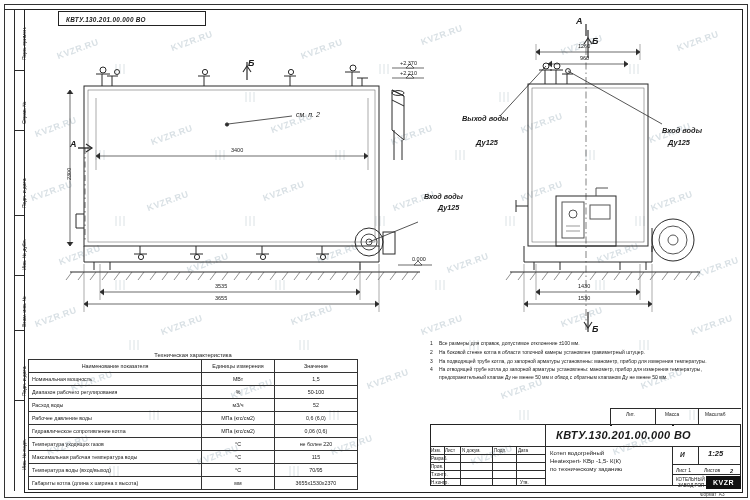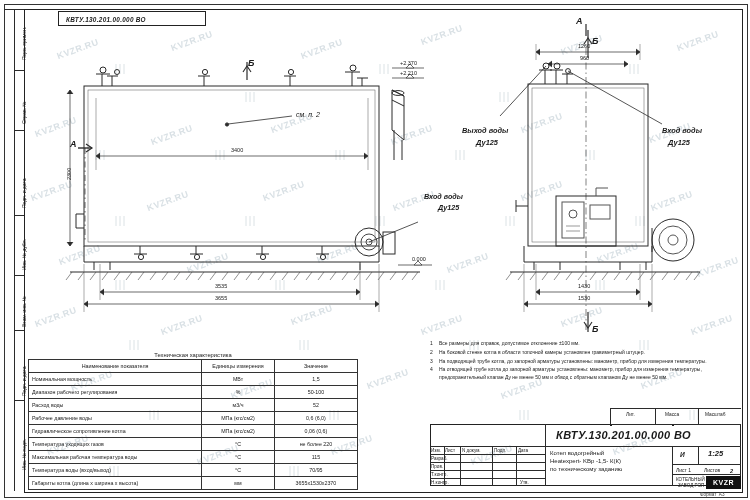--- a/index.html
+++ b/index.html
@@ -404,21 +404,21 @@
   </svg>
 
   <div class="lblb" style="left:576px;top:16px;font-size:9px;">А</div>
   <div class="lblb" style="left:592px;top:36px;font-size:9px;">Б</div>
   <div class="lblb" style="left:592px;top:324px;font-size:9px;">Б</div>
   <div class="dim" style="left:578px;top:43px;">1260</div>
   <div class="dim" style="left:580px;top:55px;">960</div>
   <div class="dim" style="left:578px;top:283px;">1430</div>
   <div class="dim" style="left:578px;top:295px;">1530</div>
 
-  <div class="lblb" style="left:462px;top:126px;font-size:7.4px;">Выход воды</div>
+  <div class="lblb" style="left:462px;top:114px;font-size:7.4px;">Выход воды</div>
   <div class="lblb" style="left:476px;top:138px;font-size:7.4px;">Ду125</div>
   <div class="lblb" style="left:662px;top:126px;font-size:7.4px;">Вход воды</div>
   <div class="lblb" style="left:668px;top:138px;font-size:7.4px;">Ду125</div>
 
   <div id="spec">
     <div style="text-align:center;font-size:5.8px;margin-bottom:1px;">Техническая характеристика</div>
     <table>
       <tbody>
           <tr>
         <td class="hdr" style="width:180px;">Наименование показателя</td>

